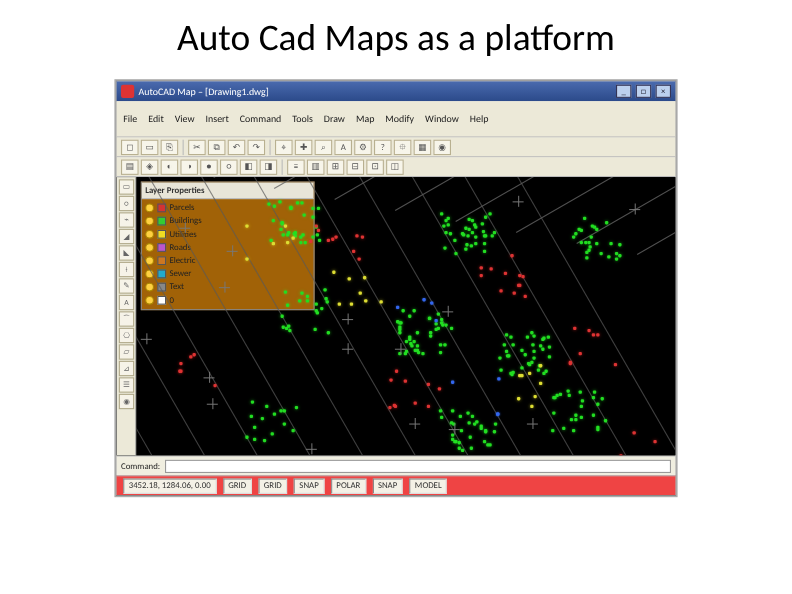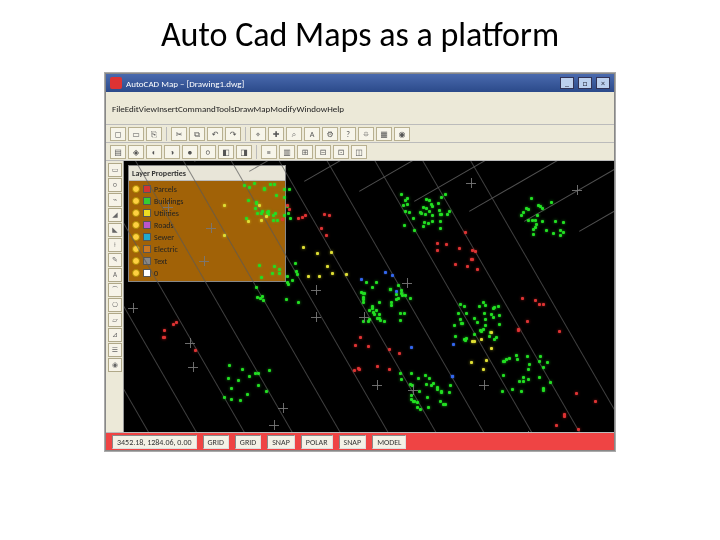--- a/index.html
+++ b/index.html
@@ -52,20 +52,21 @@
     font-size: 8px;
     line-height: 10px;
     text-align: center;
     color: #223;
     cursor: pointer;
   }
   .menubar {
     height: 15px;
     background: #ece9d8;
     display: flex;
+    gap: 10px;
     padding: 16px 6px;
     font-size: 9px;
     align-items: center;
     border-bottom: 1px solid #bbb;
   }
   .menubar span { color: #222; cursor: pointer; }
   .toolbar {
     height: 18px;
     background: #ece9d8;
     display: flex;
@@ -326,27 +327,27 @@
               <div class="swatch" style="background: rgb(238, 221, 34);"></div>
               <span class="ln">Utilities</span>
             </div>
             <div class="lp-row">
               <div class="bulb"></div>
               <div class="swatch" style="background: rgb(187, 85, 204);"></div>
               <span class="ln">Roads</span>
             </div>
             <div class="lp-row">
               <div class="bulb"></div>
-              <div class="swatch" style="background: rgb(34, 170, 204);"></div>
-              <span class="ln">Sewer</span>
+              <div class="swatch" style="background: rgb(204, 119, 34);"></div>
+              <span class="ln">Electric</span>
             </div>
             <div class="lp-row">
               <div class="bulb"></div>
-              <div class="swatch" style="background: rgb(204, 119, 34);"></div>
-              <span class="ln">Electric</span>
+              <div class="swatch" style="background: rgb(34, 170, 204);"></div>
+              <span class="ln">Sewer</span>
             </div>
             <div class="lp-row">
               <div class="bulb"></div>
               <div class="swatch" style="background: rgb(136, 136, 136);"></div>
               <span class="ln">Text</span>
             </div>
             <div class="lp-row">
               <div class="bulb"></div>
               <div class="swatch" style="background: rgb(255, 255, 255);"></div>
               <span class="ln">0</span>
@@ -725,20 +726,24 @@
         <div class="cross" style="left: 341.59px; top: 17.4544px;"></div>
         <div class="cross" style="left: 4.10807px; top: 142.06px;"></div>
         <div class="cross" style="left: 60.7103px; top: 176.5px;"></div>
         <div class="cross" style="left: 82.0143px; top: 62.011px;"></div>
         <div class="cross" style="left: 39.0075px; top: 40.5669px;"></div>
         <div class="cross" style="left: 355.27px; top: 219.329px;"></div>
       </div>
 
   </div>
 
+  <div class="cmdbar">
+    <span class="prompt">Command:</span>
+    <input class="cmd-input" value="" style="">
+  </div>
 
   <div class="statusbar">
     <span class="cell">3452.18, 1284.06, 0.00</span>
     <span class="cell">GRID</span>
     <span class="cell">GRID</span>
     <span class="cell">SNAP</span>
     <span class="cell">POLAR</span>
     <span class="cell">SNAP</span>
     <span class="cell">MODEL</span>
   </div>

